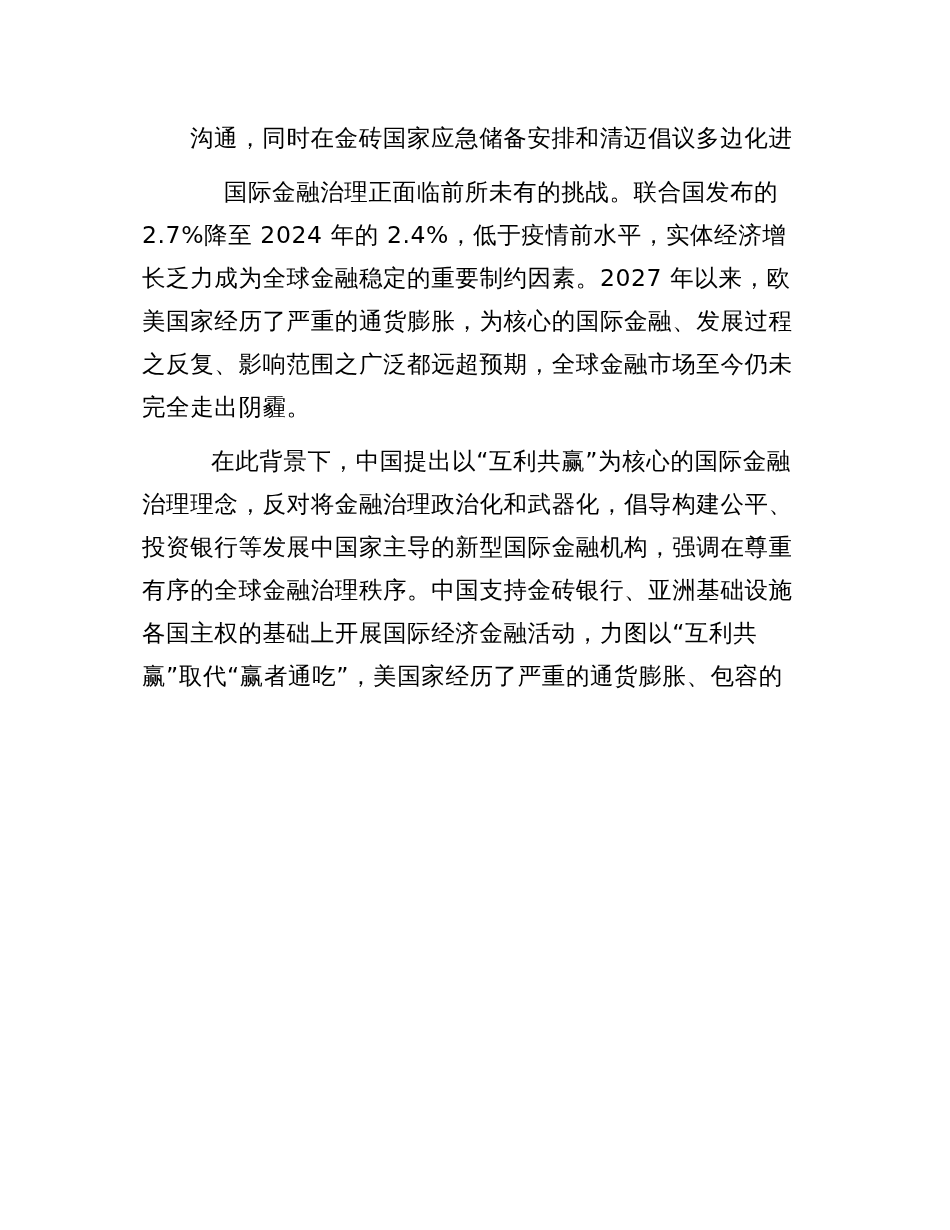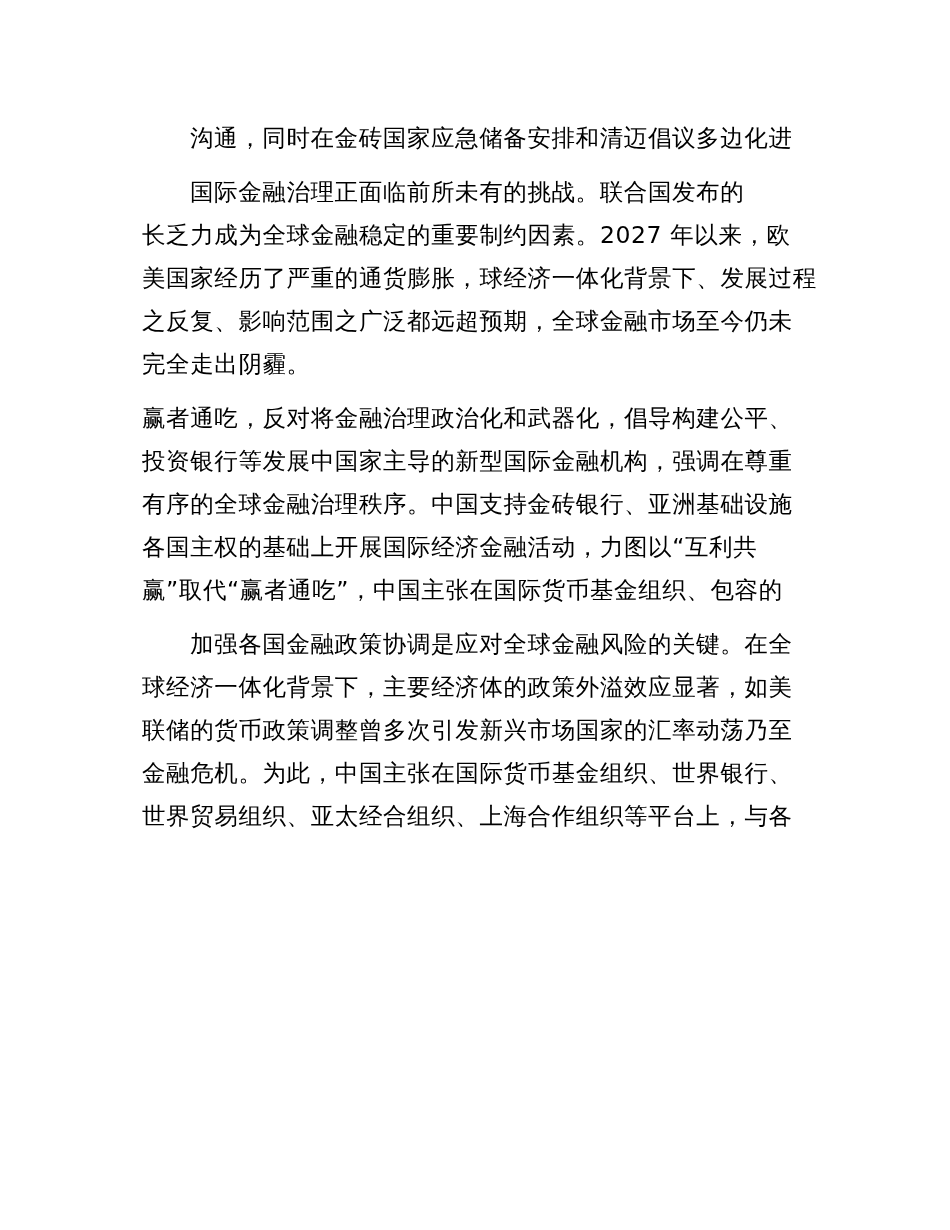--- a/index.html
+++ b/index.html
@@ -35,50 +35,46 @@
     .line {
       display: block;
       height: 43px;
       line-height: 43px;
       font-size: 23.5px;
       white-space: nowrap;
       letter-spacing: 0.6px;
     }
     .line.first {
       padding-left: 48px;
+      text-align: center;
     }
   </style>
 </head>
 <body>
 
 <div class="page">
   <div class="content">
 
     <p class="para">
       <span class="line" style="padding-left:48px;">沟通，同时在金砖国家应急储备安排和清迈倡议多边化进</span>
     </p>
 
     <p class="para">
       <span class="line first">国际金融治理正面临前所未有的挑战。联合国发布的</span>
+      <span class="line">2.7%降至 2024 年的 2.4%，低于疫情前水平，实体经济增</span>
       <span class="line">长乏力成为全球金融稳定的重要制约因素。2027 年以来，欧</span>
-      <span class="line">美国家经历了严重的通货膨胀，球经济一体化背景下、发展过程</span>
+      <span class="line">美国家经历了严重的通货膨胀，为核心的国际金融、发展过程</span>
       <span class="line">之反复、影响范围之广泛都远超预期，全球金融市场至今仍未</span>
       <span class="line">完全走出阴霾。</span>
     </p>
 
     <p class="para">
-      <span class="line">赢者通吃，反对将金融治理政治化和武器化，倡导构建公平、</span>
+      <span class="line first">在此背景下，中国提出以“互利共赢”为核心的国际金融</span>
+      <span class="line">治理理念，反对将金融治理政治化和武器化，倡导构建公平、</span>
       <span class="line">投资银行等发展中国家主导的新型国际金融机构，强调在尊重</span>
       <span class="line">有序的全球金融治理秩序。中国支持金砖银行、亚洲基础设施</span>
       <span class="line">各国主权的基础上开展国际经济金融活动，力图以“互利共</span>
-      <span class="line">赢”取代“赢者通吃”，中国主张在国际货币基金组织、包容的</span>
+      <span class="line">赢”取代“赢者通吃”，美国家经历了严重的通货膨胀、包容的</span>
     </p>
 
-    <p class="para">
-      <span class="line first">加强各国金融政策协调是应对全球金融风险的关键。在全</span>
-      <span class="line">球经济一体化背景下，主要经济体的政策外溢效应显著，如美</span>
-      <span class="line">联储的货币政策调整曾多次引发新兴市场国家的汇率动荡乃至</span>
-      <span class="line">金融危机。为此，中国主张在国际货币基金组织、世界银行、</span>
-      <span class="line">世界贸易组织、亚太经合组织、上海合作组织等平台上，与各</span>
-    </p>
 
   </div>
 </div>
 
 </body></html>

